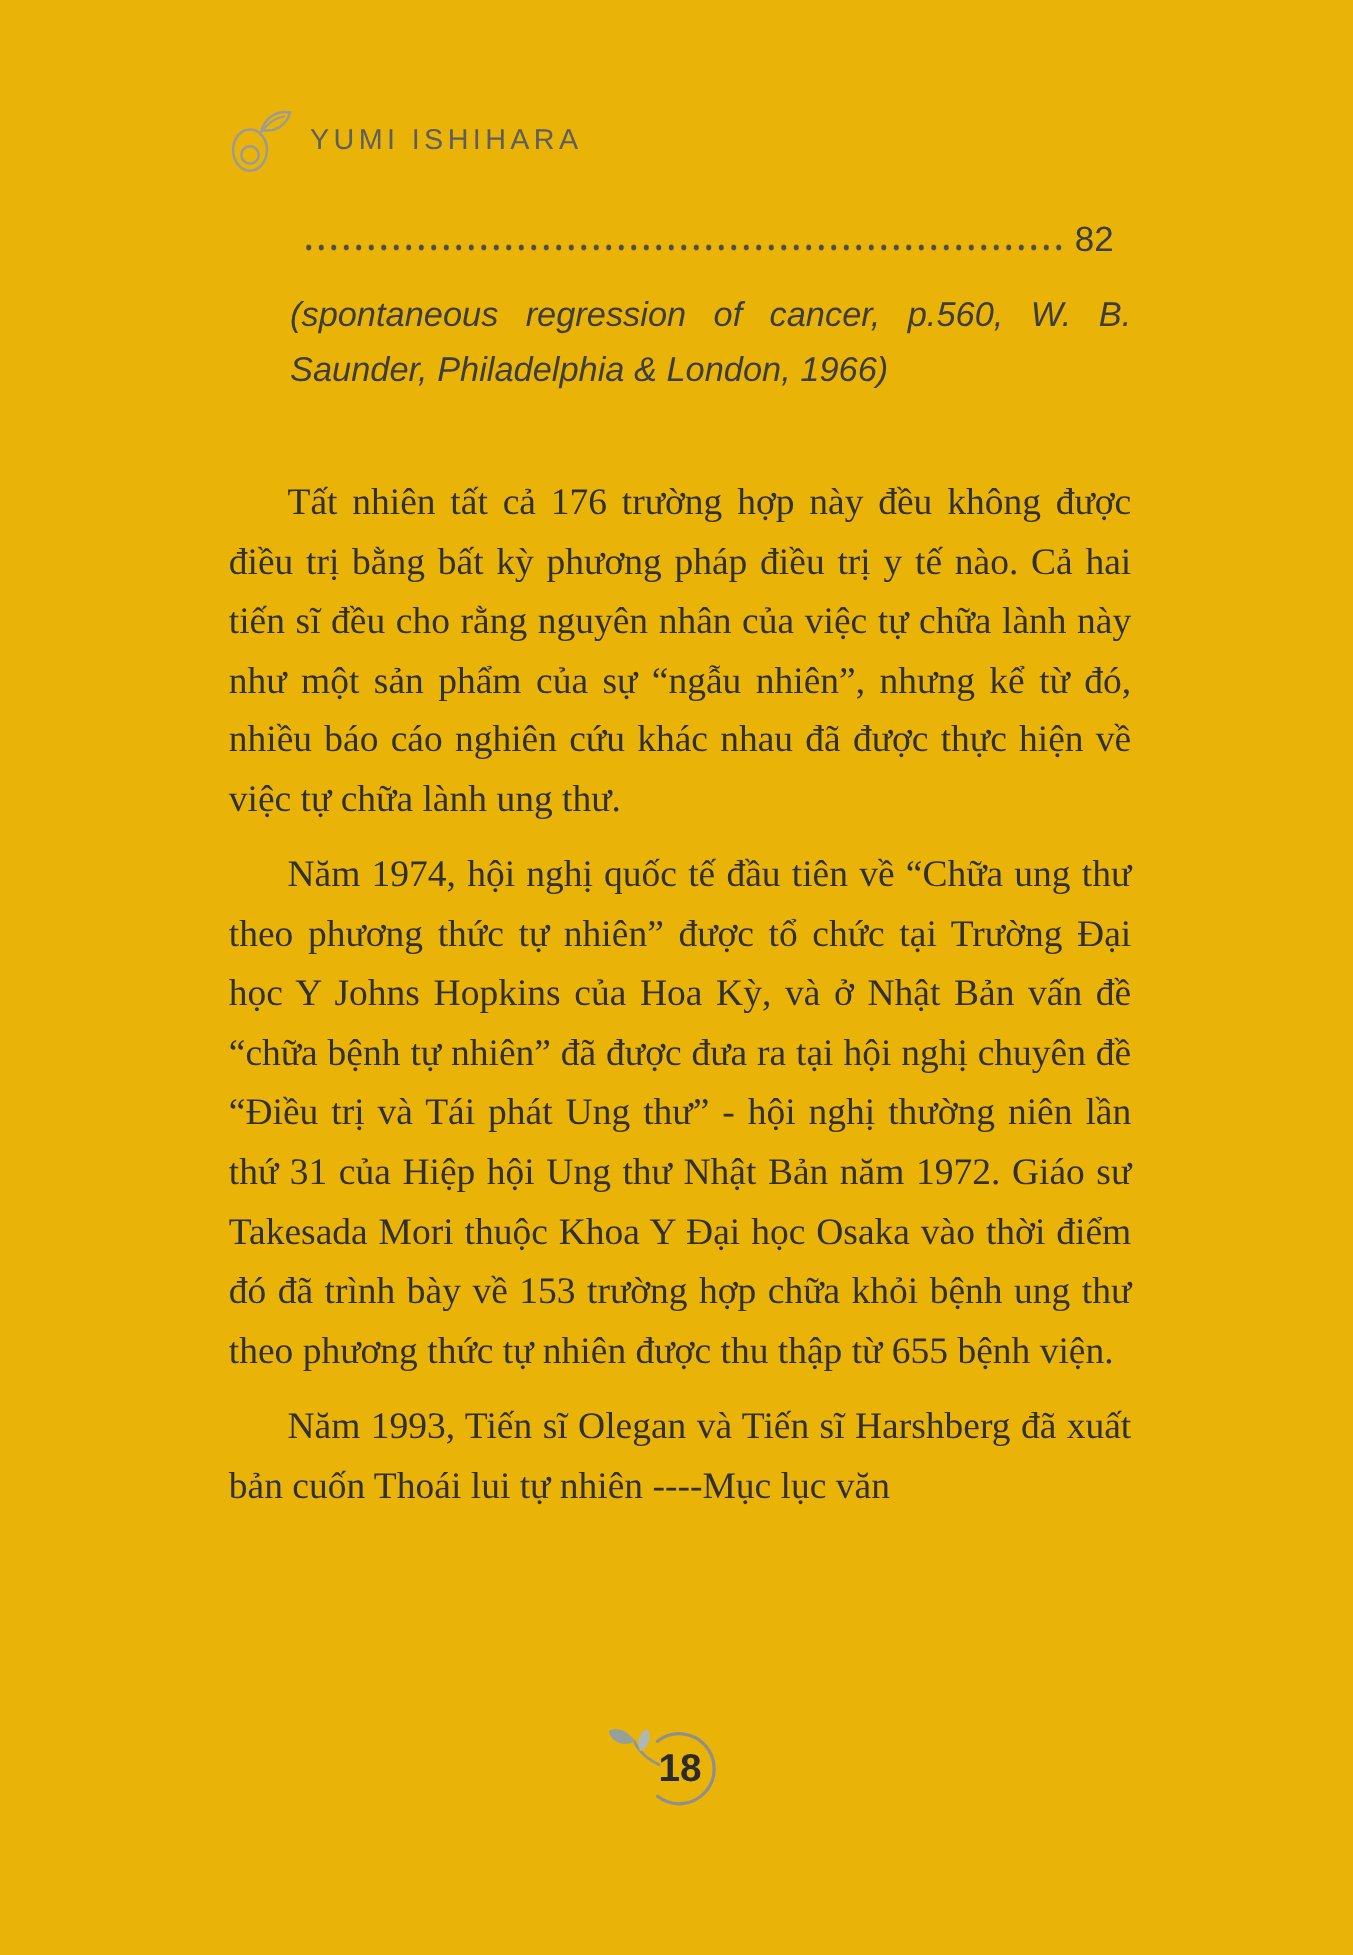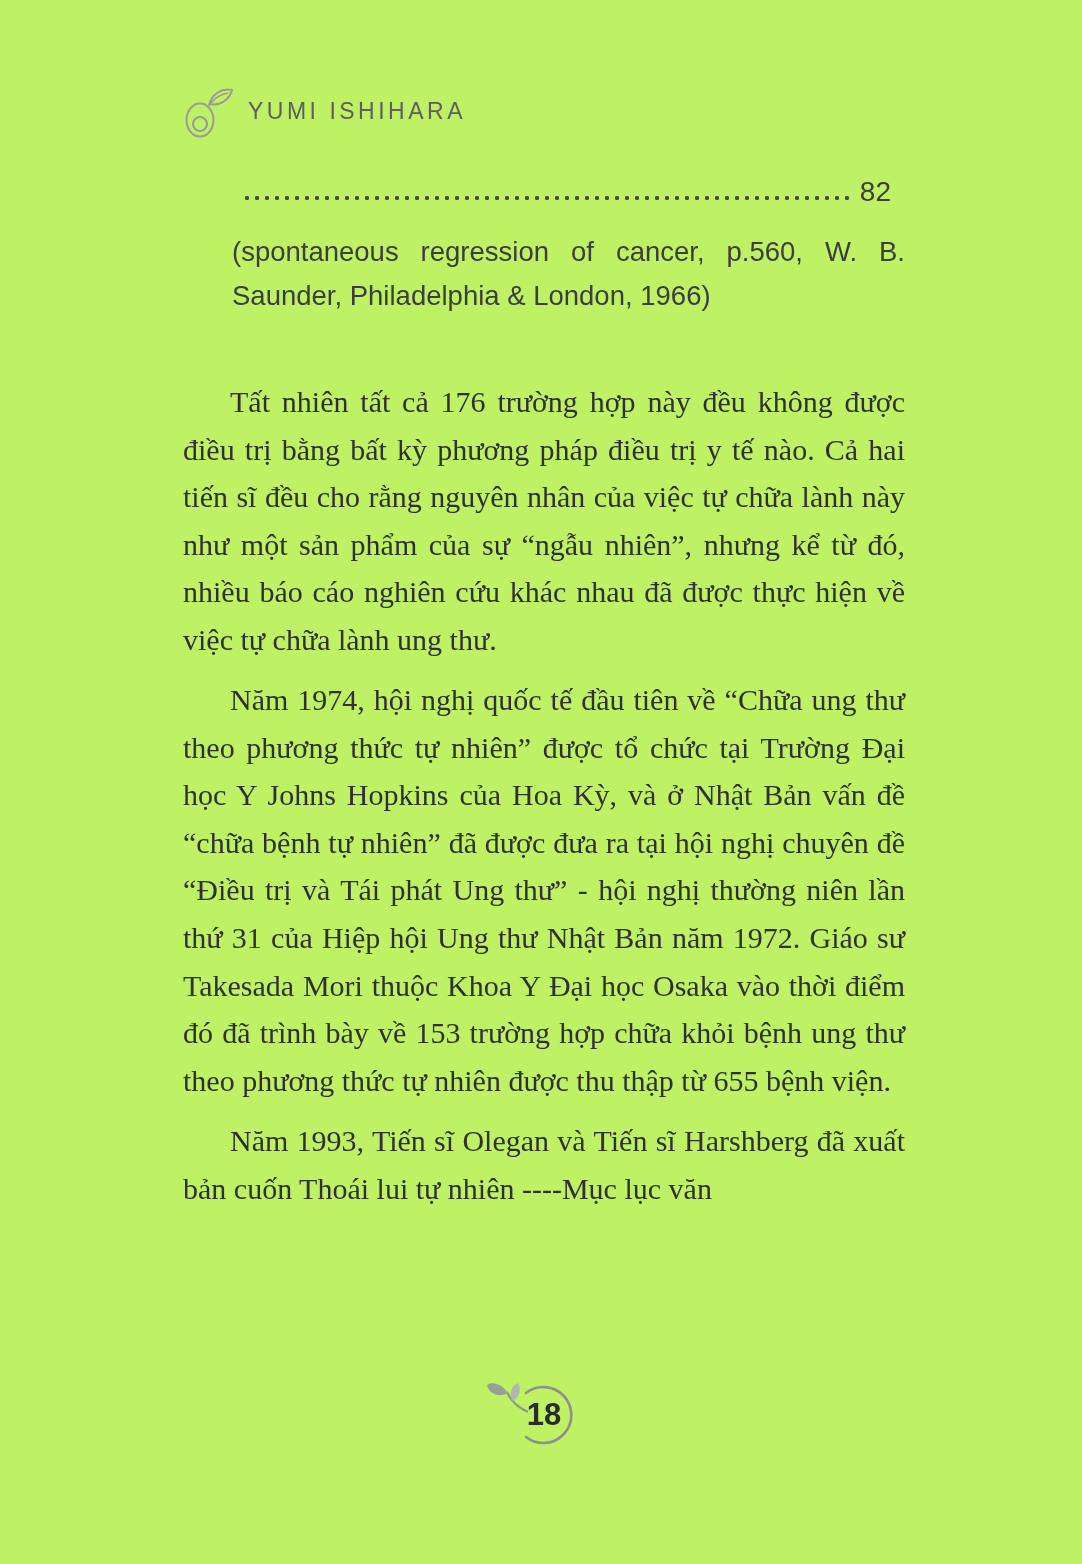--- a/index.html
+++ b/index.html
@@ -1,20 +1,20 @@
 <!DOCTYPE html>
 <html><head>
 <meta charset="utf-8">
 <style>
   html,body { margin:0; padding:0; background:#e8e8e8; }
   .page {
     position:relative;
     width:1082px; height:1564px;
     margin:0 auto;
-    background:#bef264;
+    background:#eab308;
     overflow:hidden;
     box-sizing:border-box;
   }
 
   
   .header {
     position:absolute; left:180px; top:82px;
     display:flex; align-items:center; gap:14px;
   }
   .logo svg { display:block; }
@@ -44,20 +44,21 @@
     margin:0 6px 7px 10px;
     background-image:radial-gradient(circle, #4c4c4c 2px, transparent 2.3px);
     background-size:10px 6px;
     background-position:left center;
     background-repeat:repeat-x;
   }
   .toc-page { white-space:nowrap; }
 
   .citation {
     margin-top:12px;
+    font-style:italic;
     font-size:27.5px;
     line-height:1.6;
     color:#3d3d3d;
   }
   .cit-just { text-align:justify; text-align-last:justify; }
 
   
   .body-text {
     position:absolute; left:183px; top:378px; width:722px;
     font-family:"Liberation Serif", serif;

